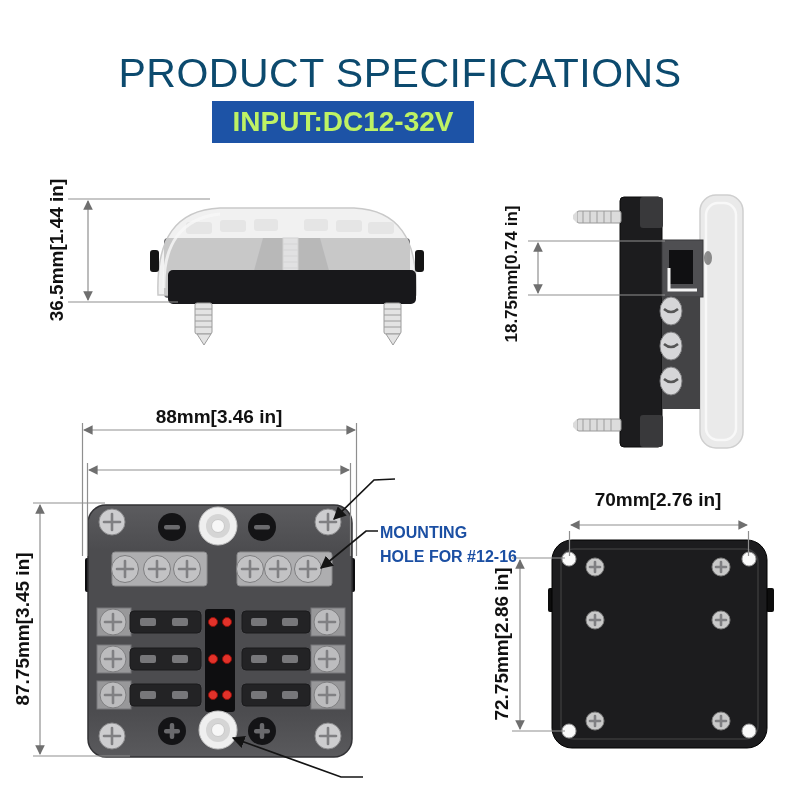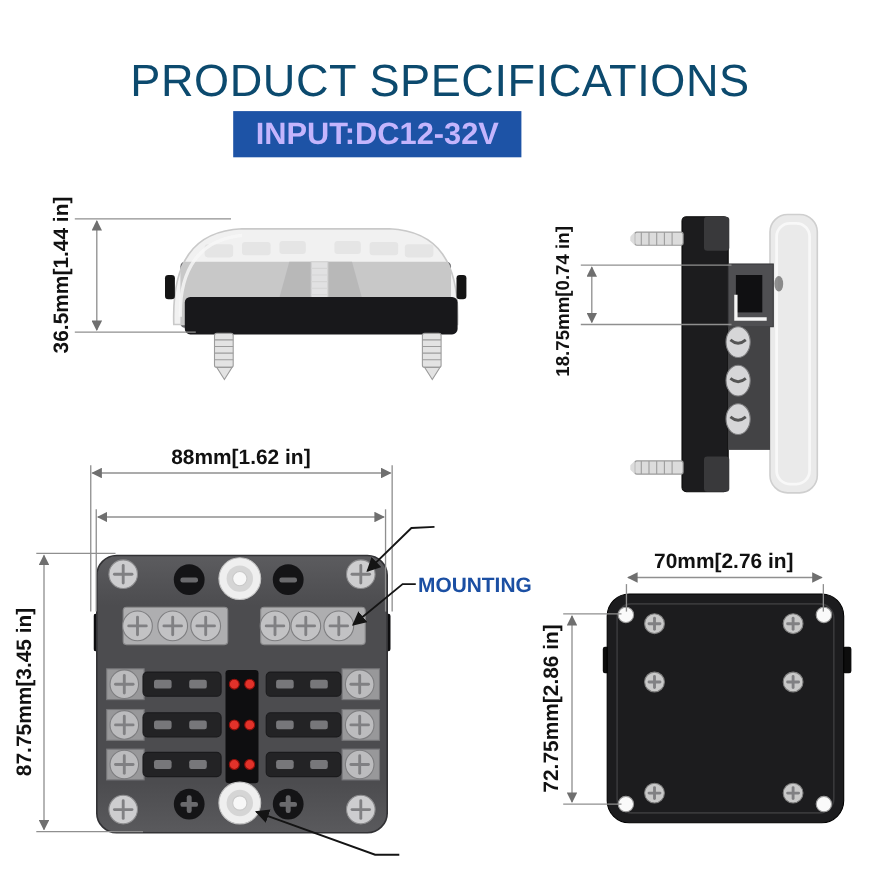--- a/index.html
+++ b/index.html
@@ -1,25 +1,25 @@
 <!DOCTYPE html>
 <html><head>
 <meta charset="utf-8">
 <style>
   html,body{margin:0;padding:0;background:#fff;}
   #page{position:relative;width:800px;height:800px;background:#ffffff;overflow:hidden;
         font-family:"Liberation Sans",sans-serif;}
   #title{position:absolute;left:0;top:50px;width:800px;text-align:center;
          font-size:41px;font-weight:normal;letter-spacing:.5px;color:#0c4a6e;white-space:nowrap;}
   #banner{position:absolute;left:212px;top:101px;width:262px;height:42px;background:#1d53a6;
-          color:#c4b5fd;font-size:28px;font-weight:bold;text-align:center;line-height:42px;white-space:nowrap;}
+          color:#bef264;font-size:28px;font-weight:bold;text-align:center;line-height:42px;white-space:nowrap;}
   .dim{position:absolute;font-weight:bold;color:#111;white-space:nowrap;transform:translate(-50%,-50%);}
   .dim.rot{transform:translate(-50%,-50%) rotate(-90deg);}
   .f19{font-size:19px;} .f17{font-size:17px;}
-  .note{position:absolute;color:#1b4fa3;font-weight:bold;font-size:19px;line-height:24px;white-space:nowrap;}
+  .note{position:absolute;color:#1b4fa3;font-weight:bold;font-size:16px;line-height:24px;white-space:nowrap;}
   svg{position:absolute;}
   #overlay{left:0;top:0;pointer-events:none;}
   .dl{stroke:#8f8f8f;stroke-width:1.2;fill:none;}
   .leader{stroke:#141414;stroke-width:1.7;fill:none;}
   .thread{stroke:#9c9c9c;stroke-width:1;}
   .cross{stroke:#808083;stroke-width:2.6;stroke-linecap:round;}
 </style>
 </head>
 <body>
 
@@ -364,22 +364,23 @@
       <line class="dl" x1="520" y1="560" x2="520" y2="729" marker-start="url(#arrG)" marker-end="url(#arrG)"></line>
     </g>
 
     <path class="leader" d="M395,479 L374,480 L334,519" marker-end="url(#arrB)"></path>
     <path class="leader" d="M378,531 L366,531 L321,568" marker-end="url(#arrB)"></path>
     <path class="leader" d="M363,777 L341,777 L233,738" marker-end="url(#arrB)"></path>
   </svg>
 
   <div class="dim rot f19" style="left:57px;top:250px">36.5mm[1.44 in]</div>
   <div class="dim rot f17" style="left:512px;top:274px">18.75mm[0.74 in]</div>
-  <div class="dim f19" style="left:219px;top:417px">88mm[1.62 in]</div>
+  <div class="dim f19" style="left:219px;top:417px">88mm[3.46 in]</div>
   <div class="dim rot f19" style="left:23px;top:629px">87.75mm[3.45 in]</div>
-  <div class="dim f19" style="left:658px;top:511px">70mm[2.76 in]</div>
+  <div class="dim f19" style="left:658px;top:500px">70mm[2.76 in]</div>
   <div class="dim rot f19" style="left:502px;top:644px">72.75mm[2.86 in]</div>
 
   <div class="note" style="left:380px;top:521px">
     <div>MOUNTING</div>
+    <div>HOLE FOR #12-16</div>
   </div>
 
 </div>
 
 </body></html>

